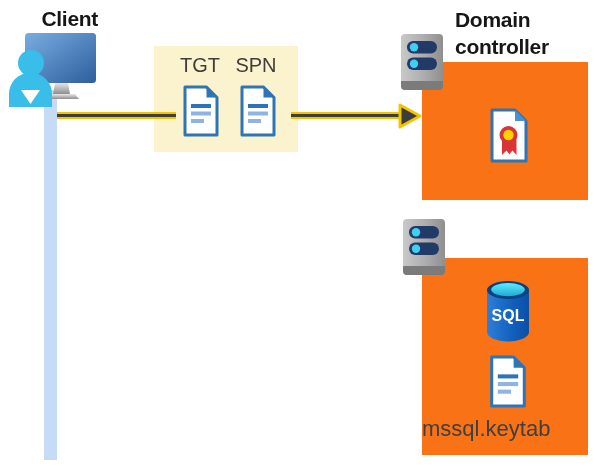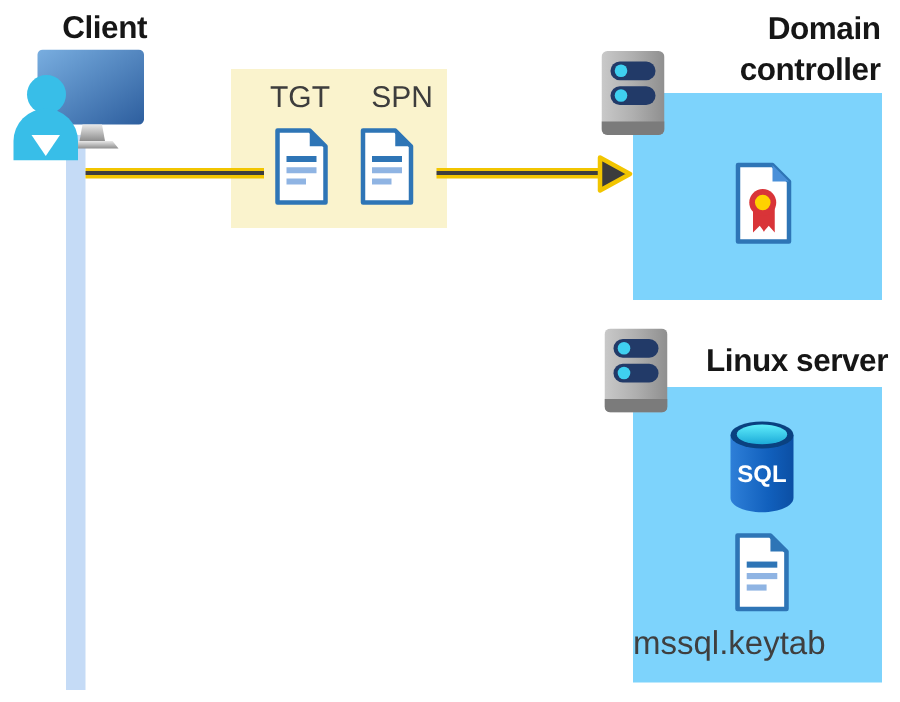--- a/index.html
+++ b/index.html
@@ -1,35 +1,35 @@
 <!DOCTYPE html>
 <html><head>
 <meta charset="utf-8">
 <style>
   * { margin:0; padding:0; box-sizing:border-box; }
   html,body { background:#ffffff; }
   body { font-family:"Liberation Sans", sans-serif; }
   .canvas { position:relative; width:600px; height:468px; background:#ffffff; overflow:hidden; }
   .abs { position:absolute; }
 
-  .bold-label { font-weight:700; font-size:21px; color:#161616; letter-spacing:-0.3px; line-height:27px;text-align:right; }
+  .bold-label { font-weight:700; font-size:21px; color:#161616; letter-spacing:-0.3px; line-height:27px; }
   .plain-label { font-weight:400; font-size:20px; color:#3d3d3d; }
 
   .client-line { left:44px; top:90px; width:13px; height:370px; background:#C5DBF6; }
 
   .ticket-box { left:154px; top:46px; width:144px; height:106px; background:#FAF3CD; }
   .ticket-label { top:8px; width:44px; text-align:center; }
 
   .arrow-seg { height:7px; background:linear-gradient(to bottom,
       #F2C500 0px, #F2C500 2px, #3E3E3E 2px, #3E3E3E 5px, #F2C500 5px, #F2C500 7px); }
   .arrow-left { left:57px; top:112px; width:119px; }
   .arrow-right { left:291px; top:112px; width:110px; }
   .arrow-head { left:398px; top:102px; width:24px; height:28px; }
 
-  .gray-box { background:#7dd3fc; }
+  .gray-box { background:#f97316; }
   .dc-box { left:422px; top:62px; width:166px; height:138px; }
   .linux-box { left:422px; top:258px; width:166px; height:197px; }
 
   .dc-server { left:401px; top:34px; width:42px; height:56px; }
   .linux-server-icon { left:403px; top:219px; width:42px; height:56px; }
 
   .dc-label { left:455px; top:6px; width:132px; }
   .linux-label { left:457px; top:227px; width:135px; }
   .client-label { left:28px; top:5px; width:70px; text-align:right; }
 
@@ -40,21 +40,21 @@
 </style>
 </head>
 <body>
 
 <div class="canvas">
 
   <div class="abs client-line"></div>
 
   <div class="abs ticket-box">
     <div class="abs plain-label ticket-label" style="left:24px;">TGT</div>
-    <div class="abs plain-label ticket-label" style="left:80px;margin-left:12px;">SPN</div>
+    <div class="abs plain-label ticket-label" style="left:80px;">SPN</div>
 
     <svg class="abs" style="left:29px; top:39px;" width="36" height="52" viewBox="0 0 36 52">
       <path d="M2 2 H23.5 L34 12.5 V50 H2 Z" fill="#FFFFFF" stroke="#2E75B6" stroke-width="3" stroke-linejoin="round"></path>
       <path d="M23.5 2 V12.5 H34 Z" fill="#2E75B6"></path>
       <rect x="8" y="19" width="20" height="4" fill="#2E75B6"></rect>
       <rect x="8" y="26.5" width="20" height="4" fill="#8FB4E3"></rect>
       <rect x="8" y="34" width="13" height="4" fill="#8FB4E3"></rect>
     </svg>
 
     <svg class="abs" style="left:86px; top:39px;" width="36" height="52" viewBox="0 0 36 52">
@@ -140,21 +140,20 @@
       </linearGradient>
     </defs>
     <rect x="0" y="0" width="42" height="56" rx="4" fill="url(#srvGradB)"></rect>
     <path d="M0 47 H42 V52 a4 4 0 0 1 -4 4 H4 a4 4 0 0 1 -4 -4 Z" fill="#7B7B7B"></path>
     <rect x="6" y="7" width="30" height="12.5" rx="6.2" fill="#223A68"></rect>
     <circle cx="13" cy="13.2" r="4.2" fill="#3FD0F0"></circle>
     <rect x="6" y="23.5" width="30" height="12.5" rx="6.2" fill="#223A68"></rect>
     <circle cx="13" cy="29.7" r="4.2" fill="#3FD0F0"></circle>
   </svg>
 
-  <div class="abs bold-label linux-label">Linux server</div>
 
   <svg class="abs" style="left:8px; top:33px;" width="102" height="74" viewBox="0 0 102 74">
     <defs>
       <linearGradient id="monGrad" x1="0" y1="0" x2="1" y2="1">
         <stop offset="0" stop-color="#79AEE0"></stop>
         <stop offset="1" stop-color="#2D5E9E"></stop>
       </linearGradient>
       <linearGradient id="standGrad" x1="0" y1="0" x2="0" y2="1">
         <stop offset="0" stop-color="#E8E8E8"></stop>
         <stop offset="1" stop-color="#8E8E8E"></stop>

